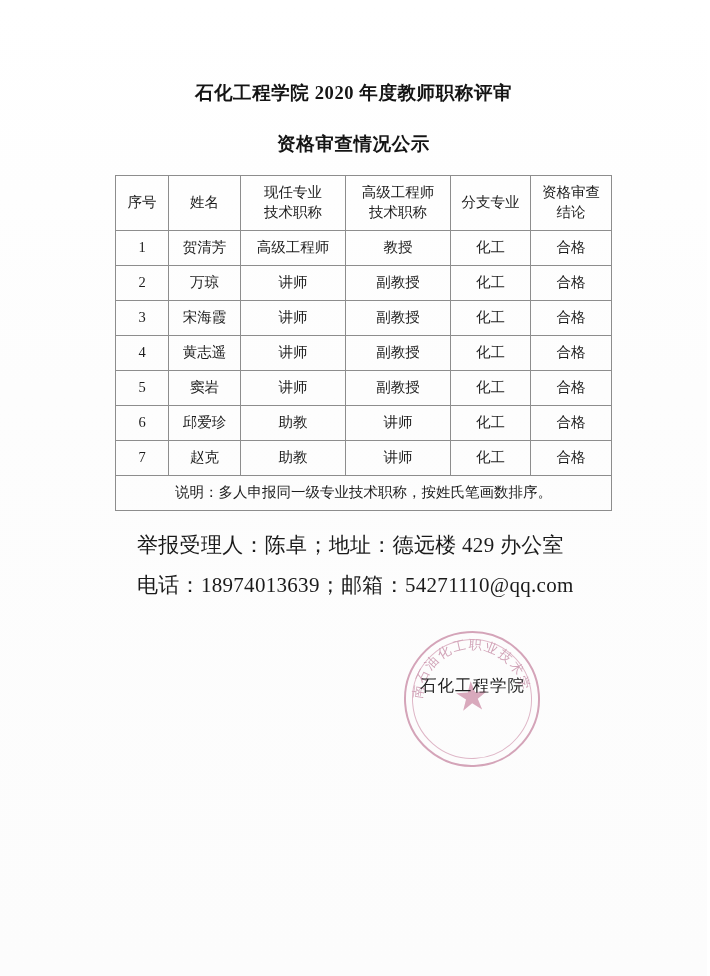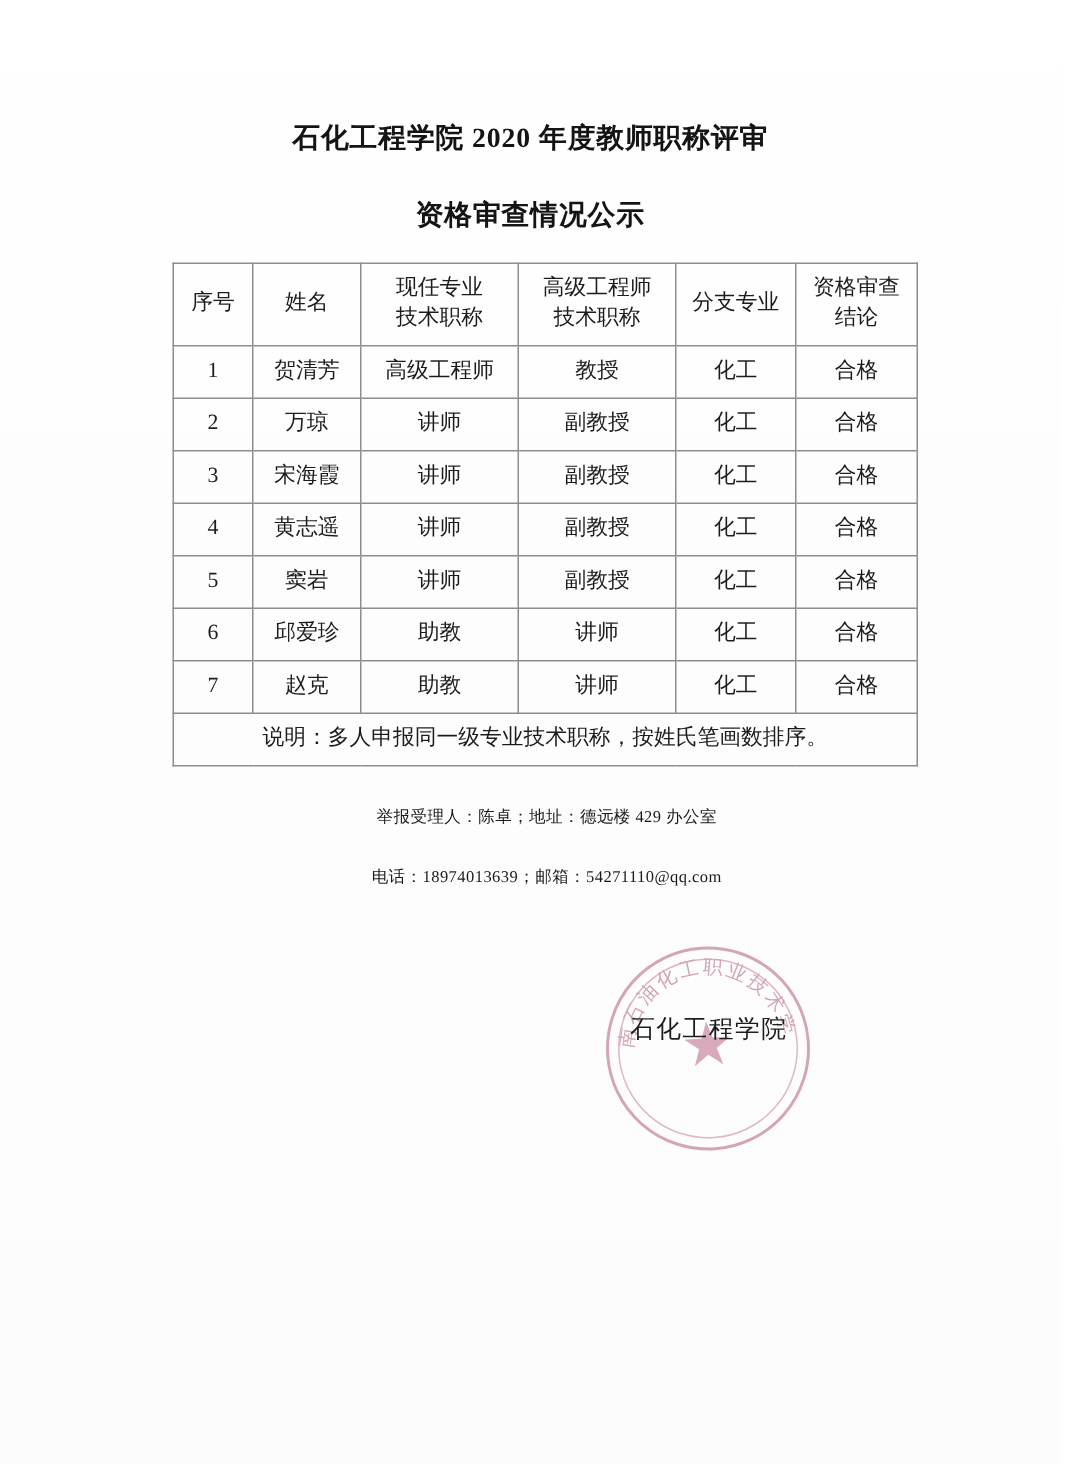--- a/index.html
+++ b/index.html
@@ -93,25 +93,24 @@
 
   td.note-cell {
     text-align: left;
     padding-left: 10px;
     height: 30px;
     font-size: 14.5px;
   }
 
   .contact-line {
     margin-top: 4px;
-    font-size: 11px;
+    font-size: 21px;
     line-height: 36px;
     text-indent: 2em;
     letter-spacing: 0.3px;
-    text-align: center;
   }
   .contact-line.first { margin-top: 16px; }
   .underlined {
     text-underline-offset: 2px;
   }
 
   
   .sign-area {
     position: relative;
     height: 190px;

